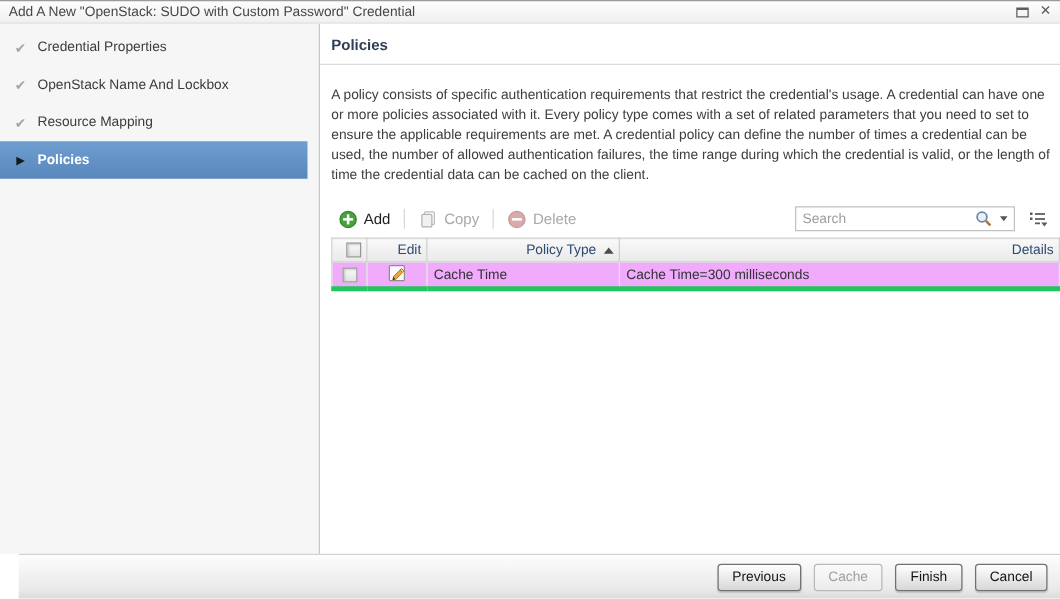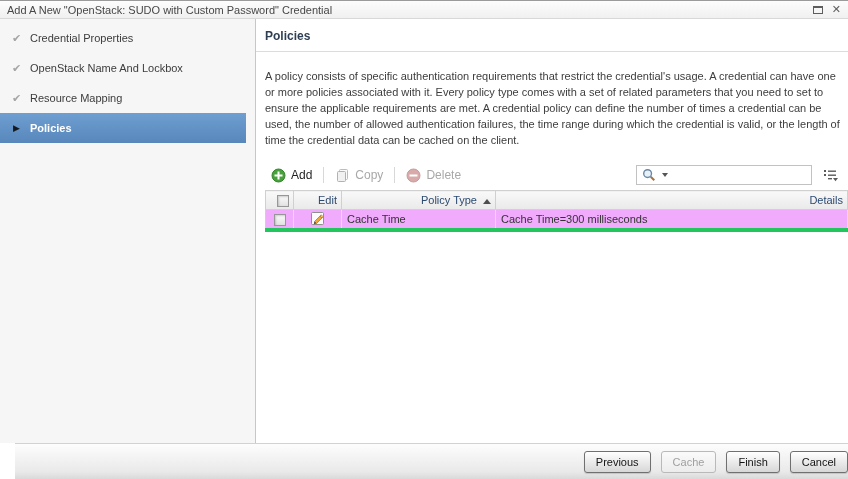--- a/index.html
+++ b/index.html
@@ -57,21 +57,21 @@
   td.cell-text { text-align:left; }
   .checkbox { width:12px; height:12px; display:inline-block; vertical-align:middle; border:1px solid #979797;
     background:linear-gradient(#fbfbfb,#e2e2e2); box-shadow:inset 1px 1px 2px rgba(0,0,0,0.18); cursor:pointer; }
   .sort-asc { display:inline-block; width:0; height:0; border-left:4px solid transparent; border-right:4px solid transparent;
     border-bottom:5px solid #4d4d4d; margin-left:6px; vertical-align:middle; }
   .edit-ic { display:inline-block; line-height:0; cursor:pointer; }
 
   
   .footer { position:absolute; left:15px; right:0; bottom:0; height:36px;
     background:linear-gradient(#fdfdfd,#e9e9e9 80%,#d9d9d9); border-top:1px solid #d2d2d2;
-    display:flex; align-items:center; justify-content:flex-end; gap:10px; }
+    display:flex; align-items:center; justify-content:flex-end; gap:10px; padding-right:10px; }
   .btn { height:22px; min-width:42px; padding:1px 11px; font-size:11px; font-family:inherit; color:#141414;
     border:1px solid #707070; border-radius:3px; background:linear-gradient(#ffffff,#d7d7d7);
     box-shadow:0 1px 1px rgba(0,0,0,0.15); cursor:pointer; }
   .btn.disabled { border-color:#b9b9b9; color:#9f9f9f; background:linear-gradient(#fafafa,#ececec); box-shadow:none; cursor:default; }
 </style>
 </head>
 <body>
 
 <div class="window">
 
@@ -137,20 +137,21 @@
           <span style="line-height:0;">
             <svg width="15" height="15" viewBox="0 0 15 15">
                 <circle cx="7.5" cy="7.5" r="6.5" fill="#d9aaaa" stroke="#c79b9b"></circle>
                 <rect x="3.5" y="6.5" width="8" height="2" fill="#fff"></rect>
               </svg>
           </span>
           <span>Delete</span>
         </span>
         <span class="tool-spacer"></span>
         <span class="searchbox">
+          <input type="text" placeholder="Search" style="">
           <span style="line-height:0;">
             <svg width="14" height="14" viewBox="0 0 14 14">
                 <circle cx="5.6" cy="5.6" r="3.9" fill="#e9f1f8" stroke="#6b88a9" stroke-width="1.4"></circle>
                 <line x1="8.7" y1="8.7" x2="12.3" y2="12.3" stroke="#a9743a" stroke-width="2"></line>
               </svg>
           </span>
           <span class="search-dd"></span>
         </span>
         <span class="chooser">
           <svg width="16" height="16" viewBox="0 0 16 16">

